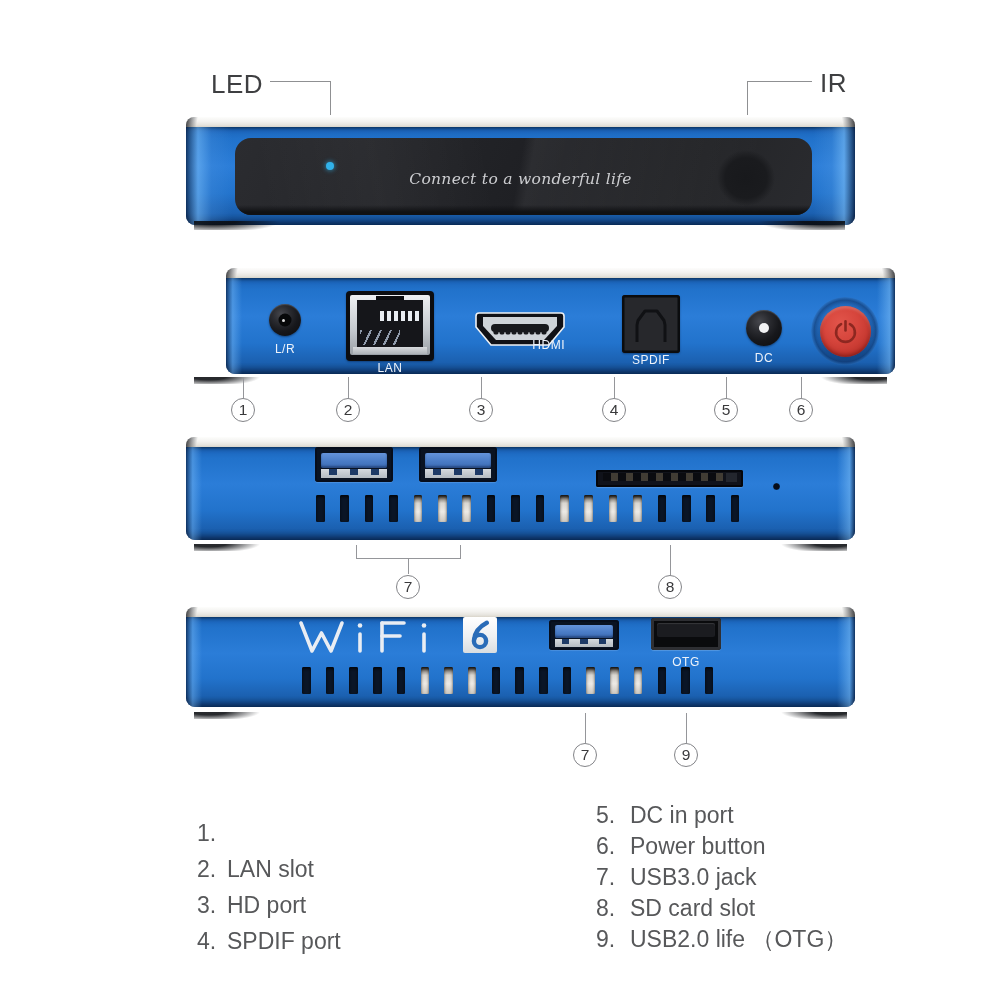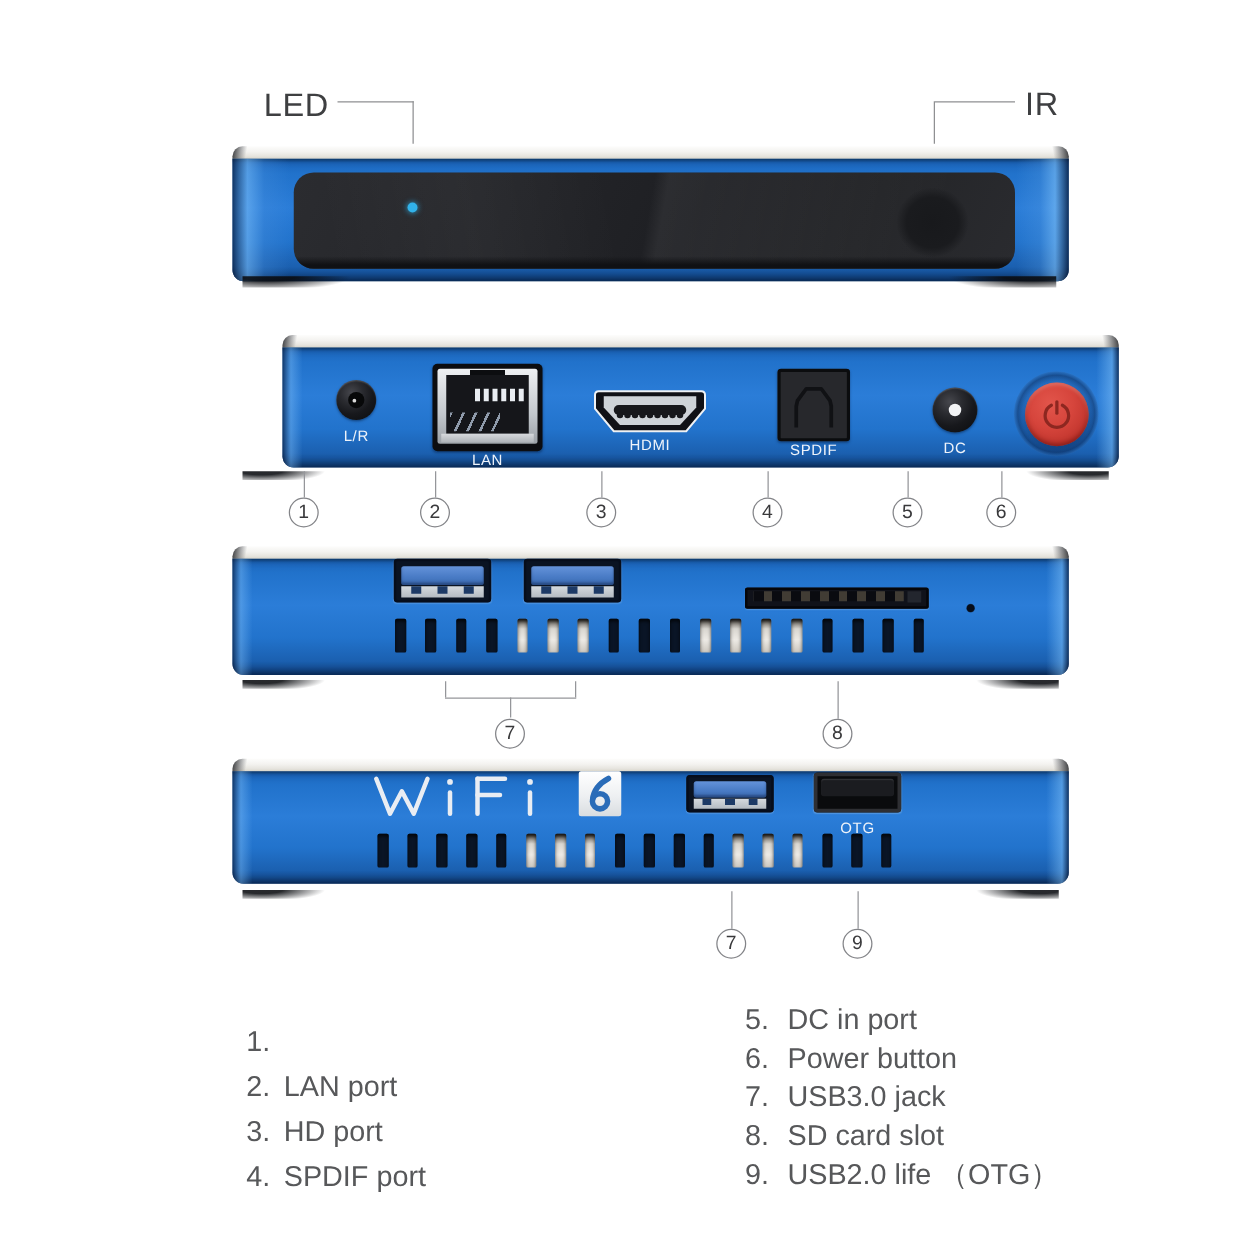--- a/index.html
+++ b/index.html
@@ -153,20 +153,21 @@
 
   <div class="device" id="dev-front">
     <div class="dev-strip"></div>
     <div class="dev-body">
       <div class="front-panel">
         <div class="gloss"></div>
         <div class="ir-window" style="left:482px;top:12px;"></div>
         <div class="bottom-shade"></div>
       </div>
       <div class="led-dot" style="left:140px;top:35px;"></div>
+      <div class="slogan" style="top:43px;">Connect to a wonderful life</div>
     </div>
     <div class="foot fl" style="left:8px;bottom:-5px;width:92px;"></div>
     <div class="foot fr" style="right:10px;bottom:-5px;width:92px;"></div>
   </div>
 
   <div class="device" id="dev-rear">
     <div class="dev-strip"></div>
     <div class="dev-body">
 
       <div class="jack" style="left:43px;top:26px;width:32px;height:32px;">
@@ -203,21 +204,21 @@
               <circle cx="33" cy="20" r="2.6"></circle>
             <circle cx="39" cy="20" r="2.6"></circle>
               <circle cx="45" cy="20" r="2.6"></circle>
               <circle cx="51" cy="20" r="2.6"></circle>
             <circle cx="57" cy="20" r="2.6"></circle>
               <circle cx="63" cy="20" r="2.6"></circle>
               <circle cx="69" cy="20" r="2.6"></circle>
           </g>
         </svg>
       </div>
-      <div class="port-label" style="left:249px;top:71px;width:90px;">HDMI</div>
+      <div class="port-label" style="left:249px;top:60px;width:90px;text-align:right;">HDMI</div>
 
       <div class="spdif">
         <svg width="58" height="58" viewBox="0 0 58 58">
           <path d="M15,47 V30 L16,25.5 L23,16 H35 L42,25.5 L43,30 V47" fill="none" stroke="#101114" stroke-width="3" stroke-linejoin="round"></path>
         </svg>
       </div>
       <div class="port-label" style="left:396px;top:75px;width:58px;">SPDIF</div>
 
       <div class="jack" style="left:520px;top:32px;width:36px;height:36px;">
         <div class="hole" style="width:10px;height:10px;background:#f2f3f5;"></div>
@@ -370,21 +371,21 @@
       <div class="callout-line" style="left: 685.5px; top: 713px; height: 30px;"></div>
       <div class="callout" style="left: 674px; top: 743px;">9</div>
     </div>
 
   <div class="legend-col" id="legend-left">
       <div class="legend-row">
         <span class="num">1.</span>
       </div>
       <div class="legend-row">
         <span class="num">2.</span>
-        <span>LAN port</span>
+        <span>LAN slot</span>
       </div>
       <div class="legend-row">
         <span class="num">3.</span>
         <span>HD port</span>
       </div>
       <div class="legend-row">
         <span class="num">4.</span>
         <span>SPDIF port</span>
       </div>
     </div>

